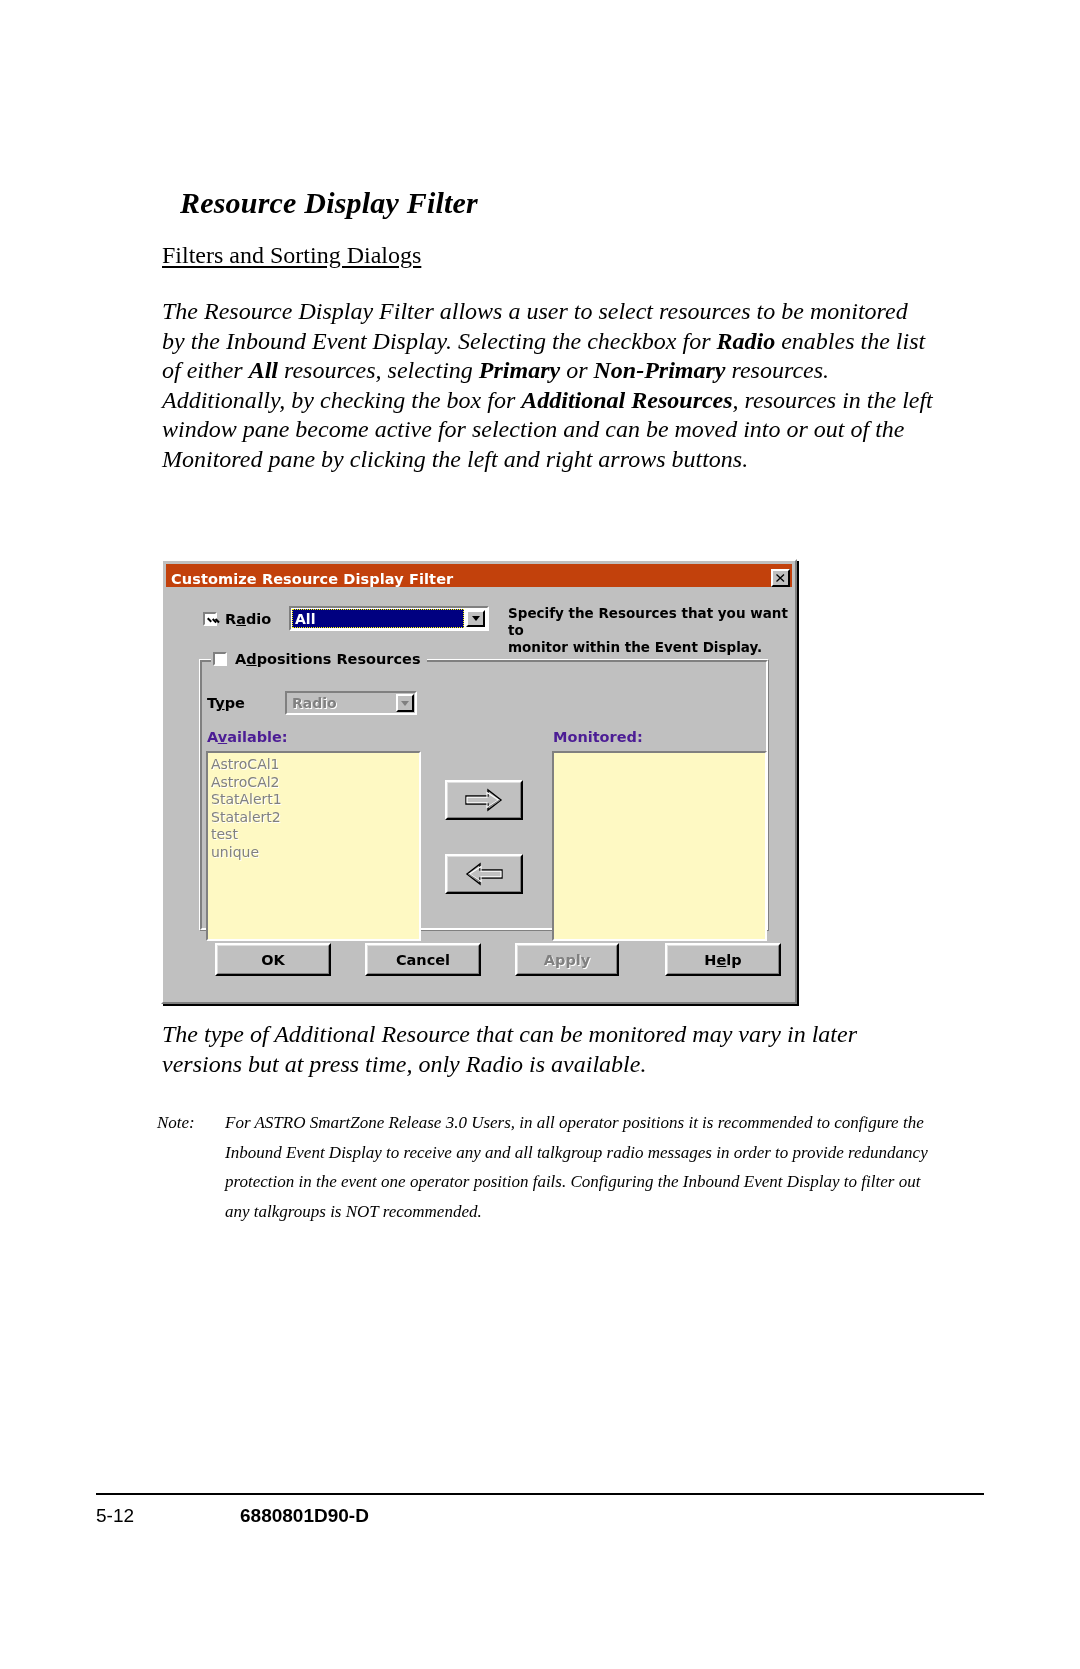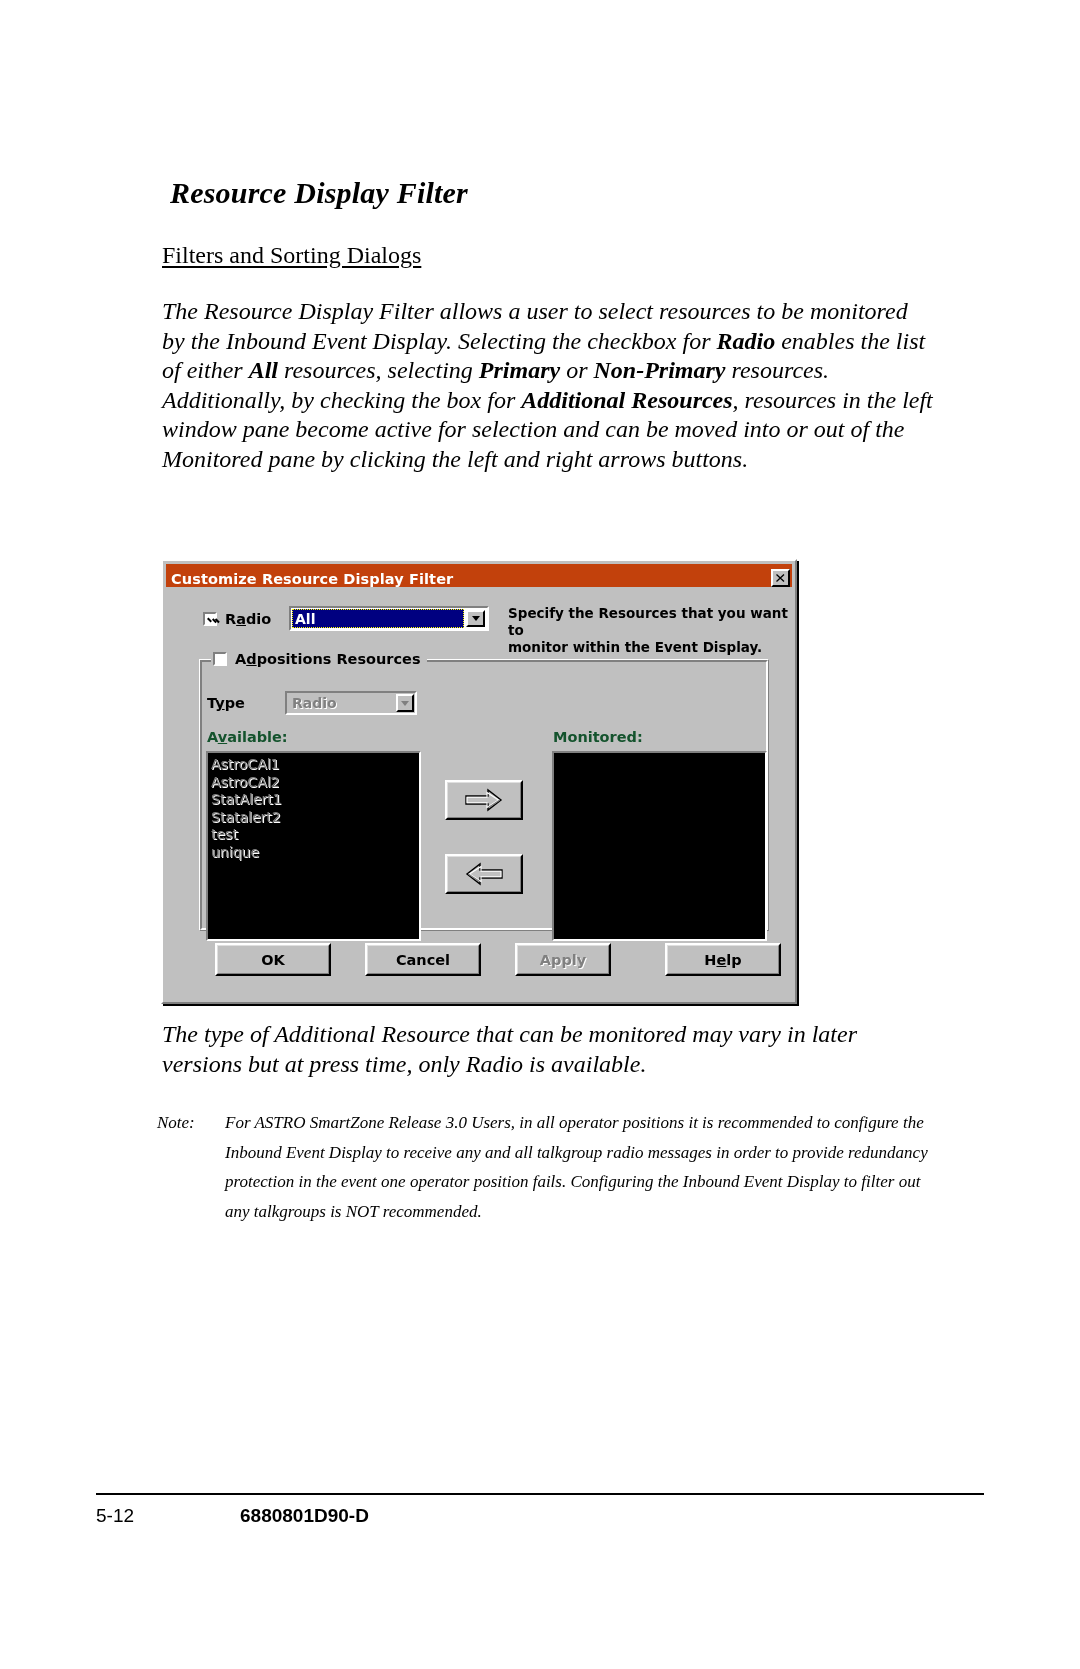--- a/index.html
+++ b/index.html
@@ -8,21 +8,21 @@
     background:#ffffff;
     font-family:"Liberation Serif", serif;
     color:#000;
     position:relative;
     overflow:hidden;
   }
   .page{position:absolute;inset:0;}
 
   h1.heading{
     position:absolute;left:162px;top:168px;
-    margin:8px;
+    margin:18px;
     font-size:30px;font-weight:bold;font-style:italic;
     font-family:"Liberation Serif", serif;
     letter-spacing:.2px;
   }
   .subhead{
     position:absolute;left:162px;top:242px;
     font-size:24px;
     text-decoration:underline;
     text-underline-offset:3px;
   }
@@ -228,28 +228,28 @@
     background:#c0c0c0;
     border-top:2px solid #ffffff;
     border-left:2px solid #ffffff;
     border-right:2px solid #000000;
     border-bottom:2px solid #000000;
     box-sizing:border-box;
     display:flex;align-items:center;justify-content:center;
   }
 
   .list-lbl{
-    position:absolute;font-weight:bold;font-size:14.5px;color:#14532d;
+    position:absolute;font-weight:bold;font-size:14.5px;color:#4c1d95;
   }
   #avail-lbl{left:44px;top:168px;}
   #mon-lbl{left:390px;top:168px;}
 
   .listbox{
     position:absolute;
-    background:#000000;
+    background:#fef9c3;
     border-top:2px solid #808080;
     border-left:2px solid #808080;
     border-right:2px solid #ffffff;
     border-bottom:2px solid #ffffff;
     box-sizing:border-box;
     overflow:hidden;
     padding:3px 0 16px 3px;
   }
   #available-list{left:43px;top:190px;width:215px;height:190px;}
   #monitored-list{left:389px;top:190px;width:215px;height:190px;}
@@ -301,21 +301,21 @@
     border-top:1px solid #dfdfdf;
     border-right:1px solid #808080;
     border-bottom:1px solid #808080;
     border-left:1px solid #dfdfdf;
     box-sizing:border-box;
     display:flex;align-items:center;justify-content:center;
   }
   .btn.disabled .inner{color:#808080;text-shadow:1px 1px 0 #ffffff;}
   #btn-ok{left:16px;width:116px;}
   #btn-cancel{left:166px;width:116px;}
-  #btn-apply{left:316px;width:96px;justify-content:center;}
+  #btn-apply{left:316px;width:104px;justify-content:center;}
   #btn-help{left:466px;width:116px;}
   .btn u{text-decoration:underline;}
 </style>
 </head>
 <body>
 
 <div class="page">
 
   <h1 class="heading">Resource Display Filter</h1>
 

